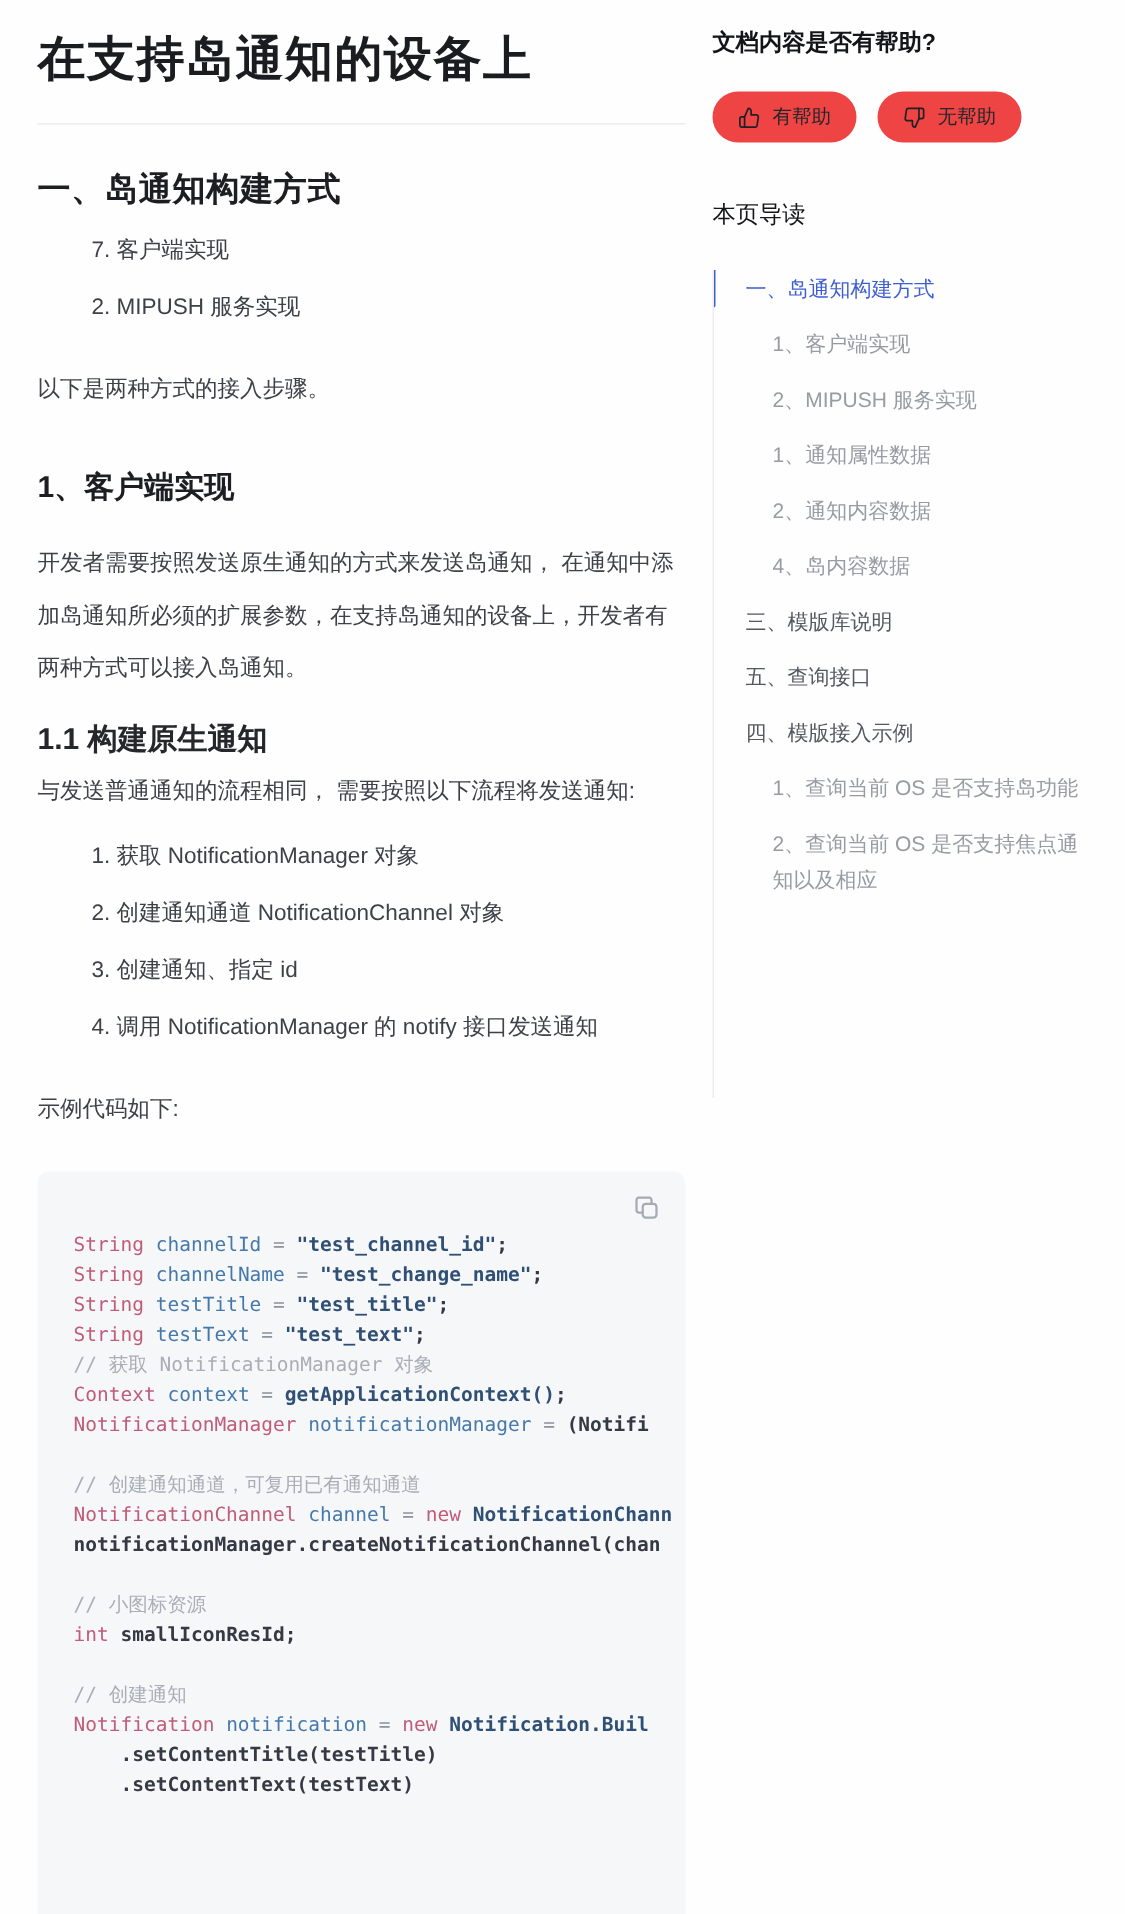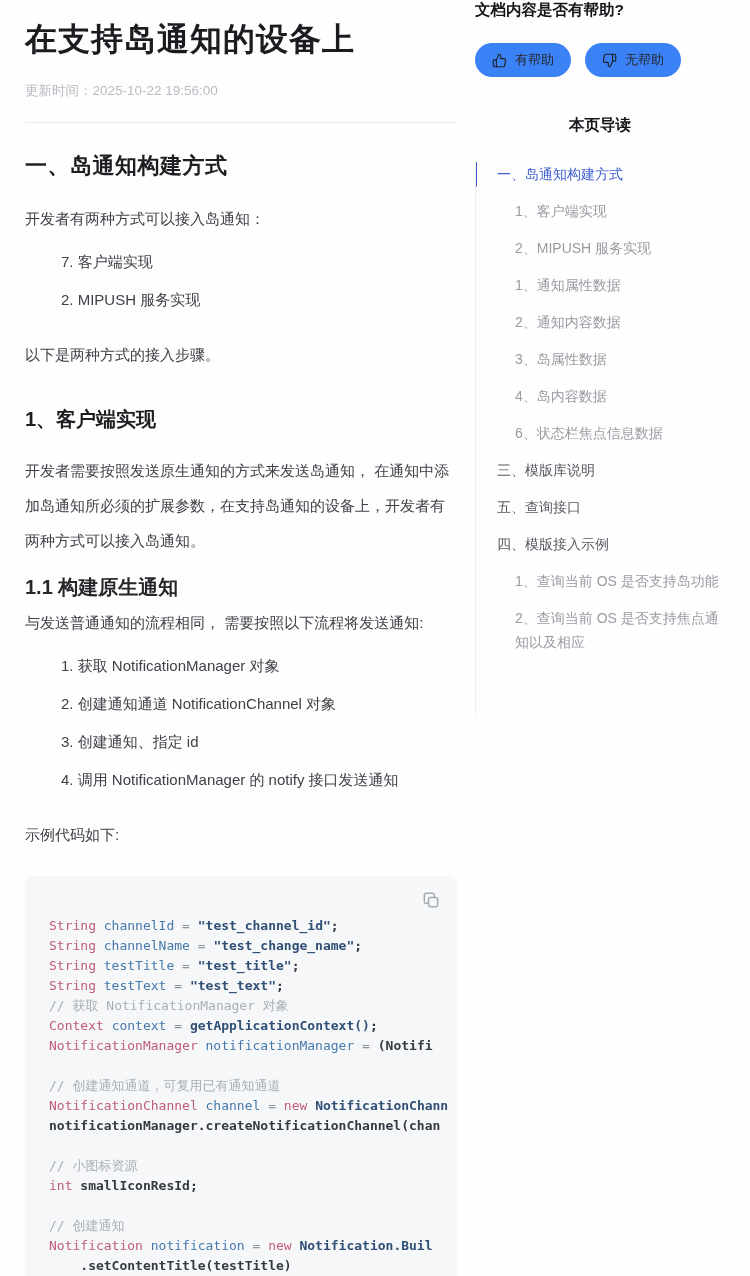--- a/index.html
+++ b/index.html
@@ -30,54 +30,52 @@
   .copy-btn svg { width:20px; height:20px; display:block; }
   .code { font-family:"DejaVu Sans Mono",monospace; font-size:13px; line-height:20px; white-space:pre; }
   .code-line { min-height:20px; white-space:pre; overflow:hidden; }
   .tk-k { color:#c05c78; }
   .tk-v { color:#4679ab; }
   .tk-o { color:#8d939d; }
   .tk-s { color:#2f4f74; font-weight:700; }
   .tk-d { color:#343943; font-weight:700; }
   .tk-c { color:#a9aeb6; }
   
-  .sidebar { width:250px; margin-left:18px; flex:0 0 auto; }
+  .sidebar { width:250px; margin-left:18px; padding-top:18px; flex:0 0 auto; }
   .fb-title { font-size:15.5px; font-weight:700; color:#141519; }
   .fb-buttons { display:flex; gap:14px; margin-top:22px; }
   .pill-btn {
-    display:flex; align-items:center; gap:8px; background:#3b82f6; border:none;
+    display:flex; align-items:center; gap:8px; background:#ef4444; border:none;
     border-radius:17px; padding:8px 17px; font-size:13px; color:#26272b; cursor:pointer;
     font-family:inherit;
   }
   .pill-btn svg { width:15px; height:15px; display:block; color:#1f2024; }
-  .toc-title { margin-top:38px; font-size:15.5px; font-weight:700; color:#141519;text-align:center; }
+  .toc-title { margin-top:38px; font-size:15.5px; font-weight:400; color:#141519; }
   .toc-list {
     position:relative; margin-top:26px; border-left:1px solid #ececee;
     padding-left:0; height:552px; overflow:hidden;
   }
   .toc-list::after { content:""; position:absolute; left:0; right:0; bottom:0; height:26px;
     background:linear-gradient(to bottom, rgba(254,254,254,0), rgba(254,254,254,0.9)); pointer-events:none; }
   .toc-item { position:relative; font-size:14px; line-height:24px; margin-bottom:13px; cursor:pointer; }
   .toc-item.lvl1 { padding-left:21px; color:#55585f; }
   .toc-item.lvl2 { padding-left:39px; color:#989ba2; }
   .toc-item.active { color:#3e5fd0; }
   .toc-item.active::before {
     content:""; position:absolute; left:-2px; top:-1px; width:3px; height:26px;
     background:#3e5fd0; border-radius:2px;
   }
 </style>
 </head>
 <body>
 
 <div class="main">
   <h1 class="doc-title">在支持岛通知的设备上</h1>
-  <div class="doc-meta">更新时间：2025-10-22 19:56:00</div>
   <hr class="divider">
   <h2 class="h2">一、岛通知构建方式</h2>
-  <p class="para">开发者有两种方式可以接入岛通知：</p>
   <div class="olist">
       <div class="li">7. 客户端实现</div>
       <div class="li">2. MIPUSH 服务实现</div>
     </div>
   <p class="para">以下是两种方式的接入步骤。</p>
   <h3 class="h3">1、客户端实现</h3>
   <p class="para">开发者需要按照发送原生通知的方式来发送岛通知， 在通知中添加岛通知所必须的扩展参数，在支持岛通知的设备上，开发者有两种方式可以接入岛通知。</p>
   <h4 class="h4">1.1 构建原生通知</h4>
   <p class="para tight">与发送普通通知的流程相同， 需要按照以下流程将发送通知:</p>
   <div class="olist">
@@ -121,22 +119,20 @@
       <span>无帮助</span>
     </button>
   </div>
   <div class="toc-title">本页导读</div>
   <div class="toc-list">
       <div class="toc-item lvl1 active">一、岛通知构建方式</div>
       <div class="toc-item lvl2">1、客户端实现</div>
       <div class="toc-item lvl2">2、MIPUSH 服务实现</div>
       <div class="toc-item lvl2">1、通知属性数据</div>
       <div class="toc-item lvl2">2、通知内容数据</div>
-      <div class="toc-item lvl2">3、岛属性数据</div>
       <div class="toc-item lvl2">4、岛内容数据</div>
-      <div class="toc-item lvl2">6、状态栏焦点信息数据</div>
       <div class="toc-item lvl1">三、模版库说明</div>
       <div class="toc-item lvl1">五、查询接口</div>
       <div class="toc-item lvl1">四、模版接入示例</div>
       <div class="toc-item lvl2">1、查询当前 OS 是否支持岛功能</div>
       <div class="toc-item lvl2">2、查询当前 OS 是否支持焦点通知以及相应</div>
     </div>
 </div>
 
 </body></html>

